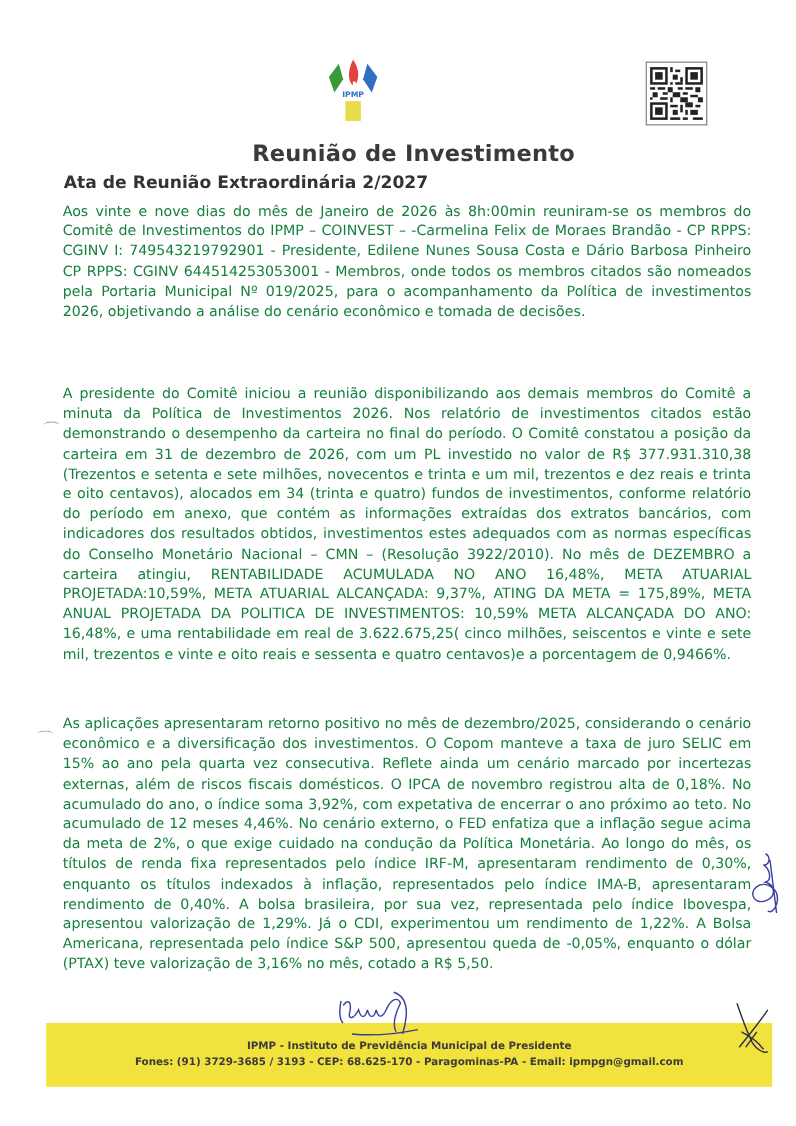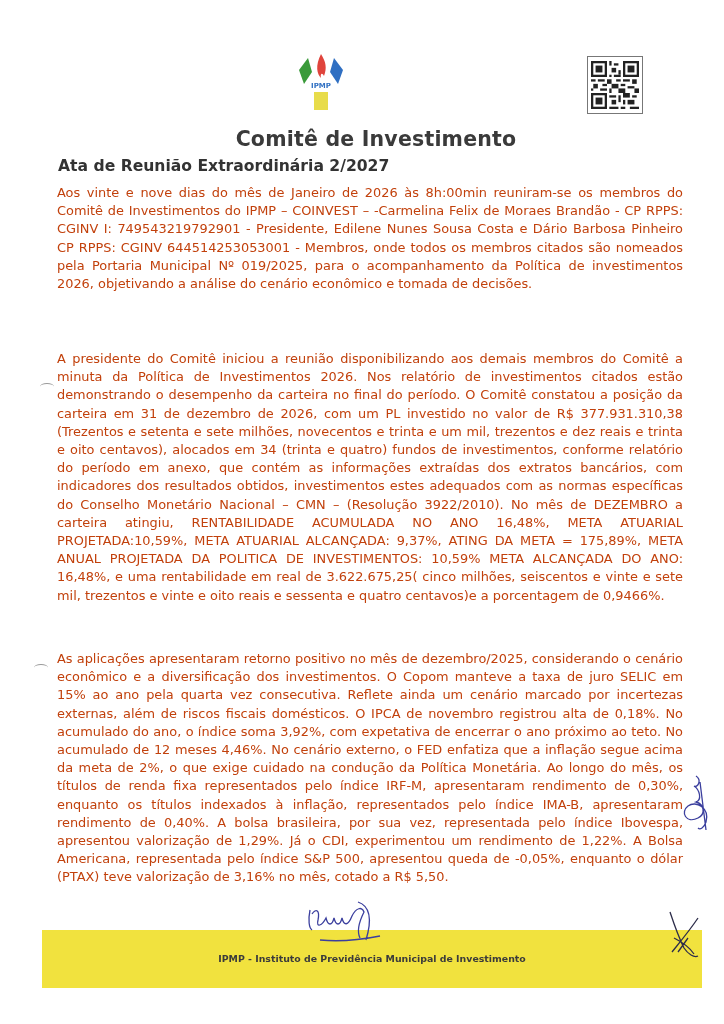--- a/index.html
+++ b/index.html
@@ -12,21 +12,21 @@
     .title {
       position: absolute; left: 0; width: 724px; top: 127px; text-align: center;
       font-weight: bold; font-size: 20.5px; color: #3a3a3a; letter-spacing: 0.2px;
       padding-left: 28px; box-sizing: border-box;
     }
     .subtitle {
       position: absolute; left: 58px; top: 157px; font-weight: bold; font-size: 15.6px; color: #333;
     }
     .body-text {
       position: absolute; left: 57px; width: 626px; font-size: 12.9px; line-height: 18.2px;
-      text-align: justify; color: #c2410c; margin: 0;
+      text-align: justify; color: #15803d; margin: 0;
     }
     #p1 { top: 184px; }
     #p2 { top: 350px; }
     #p3 { top: 650px; }
     .margin-mark { position: absolute; width: 14px; height: 6px; border-top: 1px solid #999; border-radius: 50% 50% 0 0; }
     .footer {
       position: absolute; left: 42px; top: 930px; width: 660px; height: 58px; background: #f1e23e;
       display: flex; flex-direction: column; align-items: center; justify-content: center;
       font-weight: bold; font-size: 9.4px; line-height: 14px; color: #3b3b3b;
     }
@@ -84,32 +84,33 @@
       <rect x="9" y="17" width="2" height="2"></rect>
         <rect x="14" y="17" width="1" height="2"></rect>
         <rect x="16" y="17" width="3" height="2"></rect>
         <rect x="8" y="20" width="4" height="1"></rect>
         <rect x="13" y="20" width="2" height="1"></rect>
         <rect x="17" y="20" width="4" height="1"></rect>
     </g>
   </svg>
 </div>
 
-<h1 class="title" style="margin:0;">Comitê de Investimento</h1>
+<h1 class="title" style="margin:0;">Reunião de Investimento</h1>
 <h2 class="subtitle" style="margin:0;">Ata de Reunião Extraordinária 2/2027</h2>
 
 <p class="body-text" id="p1">Aos vinte e nove dias do mês de Janeiro  de 2026 às 8h:00min reuniram-se os membros do Comitê de Investimentos do IPMP – COINVEST –  -Carmelina Felix de Moraes Brandão - CP RPPS: CGINV I: 749543219792901 - Presidente, Edilene Nunes Sousa Costa e Dário Barbosa Pinheiro CP RPPS: CGINV 644514253053001 - Membros, onde todos os membros citados são nomeados pela Portaria Municipal Nº 019/2025, para o acompanhamento da Política de investimentos 2026, objetivando a análise do cenário econômico e tomada de decisões.</p>
 <p class="body-text" id="p2">A presidente do Comitê iniciou a reunião disponibilizando aos demais membros do Comitê a minuta da Política de Investimentos 2026. Nos relatório de investimentos citados estão demonstrando o desempenho da carteira no final do período. O Comitê constatou a posição da carteira em 31 de dezembro de 2026, com um PL investido no valor de R$ 377.931.310,38 (Trezentos e setenta  e sete  milhões, novecentos e trinta e um  mil, trezentos e dez reais e trinta e oito  centavos), alocados em 34 (trinta e quatro) fundos de investimentos, conforme relatório do período em anexo, que contém as informações extraídas dos extratos bancários, com indicadores dos resultados obtidos, investimentos estes adequados com as normas específicas do Conselho Monetário Nacional – CMN – (Resolução 3922/2010). No mês de DEZEMBRO a carteira atingiu, RENTABILIDADE ACUMULADA NO ANO 16,48%, META ATUARIAL PROJETADA:10,59%, META ATUARIAL ALCANÇADA: 9,37%,  ATING DA META = 175,89%, META ANUAL PROJETADA DA POLITICA DE INVESTIMENTOS: 10,59% META  ALCANÇADA DO ANO: 16,48%, e uma rentabilidade em real de 3.622.675,25( cinco milhões, seiscentos  e vinte e sete mil, trezentos e vinte e oito reais  e sessenta e quatro centavos)e a porcentagem de  0,9466%.</p>
 <p class="body-text" id="p3">As aplicações apresentaram retorno positivo no mês de dezembro/2025, considerando o cenário econômico e a diversificação dos investimentos. O Copom manteve a taxa de juro SELIC em 15% ao ano pela quarta vez consecutiva. Reflete ainda um cenário marcado por incertezas externas, além de riscos fiscais domésticos. O IPCA de novembro registrou alta de 0,18%. No acumulado do ano, o índice soma 3,92%, com expetativa de encerrar o ano próximo ao teto. No acumulado de 12 meses 4,46%. No cenário externo, o FED enfatiza que a inflação segue acima da meta de 2%, o que exige cuidado na condução da Política Monetária. Ao longo do mês, os títulos de renda fixa representados pelo índice IRF-M, apresentaram rendimento de 0,30%, enquanto os títulos indexados à inflação, representados pelo índice IMA-B, apresentaram rendimento de 0,40%. A bolsa brasileira, por sua vez, representada pelo índice Ibovespa, apresentou valorização de 1,29%. Já o CDI, experimentou um rendimento de 1,22%. A Bolsa Americana, representada pelo índice S&amp;P 500, apresentou queda de -0,05%, enquanto o dólar (PTAX) teve valorização de 3,16% no mês, cotado a R$ 5,50.</p>
 
 <div class="margin-mark" style="left:40px; top:383px;"></div>
 <div class="margin-mark" style="left:34px; top:664px;"></div>
 
 <div class="footer">
-  <div>IPMP - Instituto de Previdência Municipal de Investimento</div>
+  <div>IPMP - Instituto de Previdência Municipal de Presidente</div>
+  <div>Fones: (91) 3729-3685 / 3193 - CEP: 68.625-170 - Paragominas-PA - Email: ipmpgn@gmail.com</div>
 </div>
 
 <svg class="sig" style="left:300px; top:900px;" width="90" height="60" viewBox="0 0 90 60">
   <path d="M10,10 C8,20 9,28 12,30 M12,14 C16,8 20,10 18,20 C16,28 22,26 26,18 C28,26 32,26 34,18 C36,26 40,26 42,18 C44,26 48,26 52,16 C56,8 62,6 64,12 C60,20 56,30 60,38 M20,40 C40,42 60,40 80,36 M58,2 C70,6 72,20 66,40" fill="none" stroke="#3b3f9e" stroke-width="1.3"></path>
 </svg>
 <svg class="sig" style="left:676px; top:772px;" width="46" height="64" viewBox="0 0 46 64">
   <path d="M20,4 C26,8 22,16 18,14 C24,18 26,28 20,30 C28,32 30,42 22,46 C10,52 4,40 12,34 C20,28 34,36 30,50 C28,56 24,58 22,56 M24,10 L30,58" fill="none" stroke="#3b3f9e" stroke-width="1.3"></path>
 </svg>
 <svg class="sig" style="left:664px; top:908px;" width="44" height="56" viewBox="0 0 44 56">
   <path d="M6,4 C10,16 14,28 20,40 C24,46 30,50 34,48 M34,10 C26,22 16,34 8,44 M10,30 C18,34 26,40 30,46 M14,44 L24,30" fill="none" stroke="#2d2d4a" stroke-width="1.3"></path>

